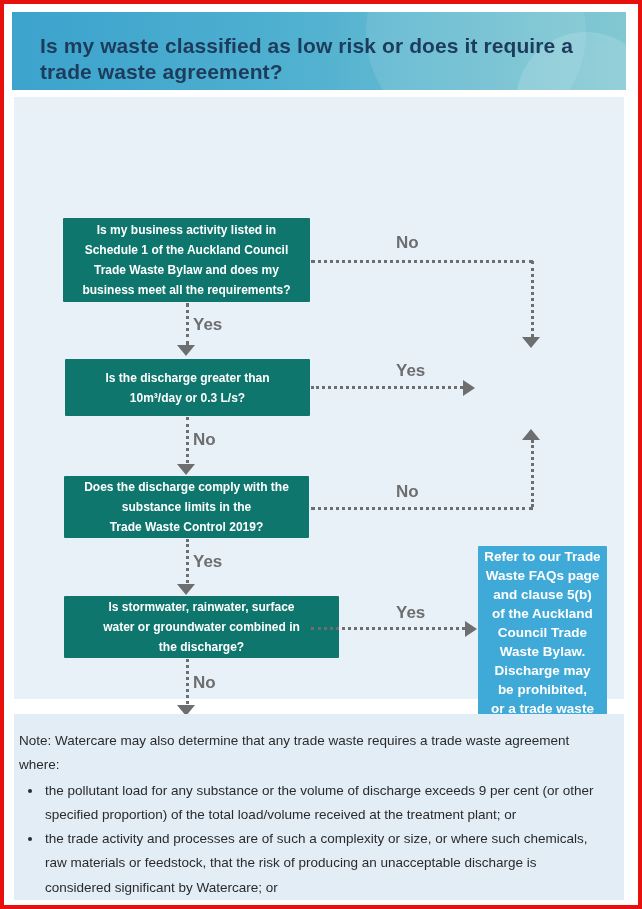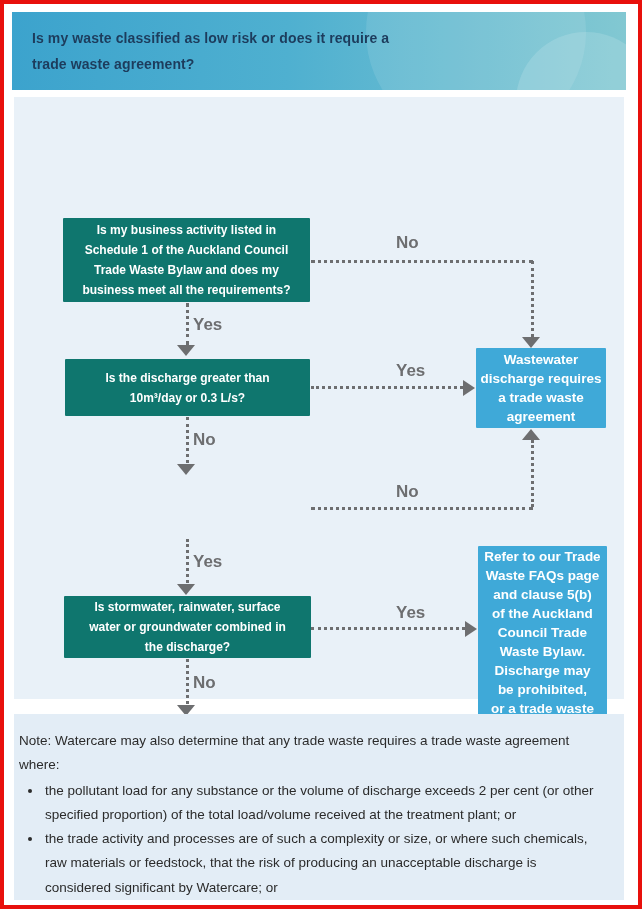--- a/index.html
+++ b/index.html
@@ -13,22 +13,22 @@
     position:absolute;left:8px;top:8px;width:614px;height:78px;
     background:linear-gradient(90deg,#3ca3cd 0%,#4fb0d0 45%,#82c8d2 100%);
     overflow:hidden;
   }
   .header .circle{
     position:absolute;border-radius:50%;background:rgba(255,255,255,0.10);
   }
   .header .c1{width:220px;height:220px;right:40px;top:-90px;}
   .header .c2{width:140px;height:140px;right:-30px;top:20px;background:rgba(255,255,255,0.14);}
   .page-title{
-    position:relative;z-index:2;margin:0;padding:13px 16px 0 20px;
-    font-size:14px;font-weight:bold;color:#1d3c5c;line-height:26px;
+    position:relative;z-index:2;margin:8px;padding:13px 16px 0 20px;
+    font-size:21px;font-weight:bold;color:#1d3c5c;line-height:26px;
     white-space:pre-line;letter-spacing:0.1px;
   }
   
   .flow-panel{
     position:absolute;left:10px;top:93px;width:610px;height:602px;
     background:#e9f1f8;
   }
   .note-panel{
     position:absolute;left:10px;top:710px;width:610px;height:186px;
     background:#e3edf6;box-sizing:border-box;padding:15px 18px 0 5px;
@@ -41,21 +41,21 @@
     position:absolute;display:flex;align-items:center;justify-content:center;
     text-align:center;color:#ffffff;font-weight:bold;white-space:pre-line;
     box-sizing:border-box;border-radius:1px;
   }
   .q{background:#0f766e;font-size:12px;line-height:20px;}
   .blue{background:#3fa9d8;font-size:13.5px;line-height:19px;}
   .orange{background:#d87d21;font-size:14px;line-height:21px;}
   #q1{left:49px;top:121px;width:247px;height:84px;}
   #q2{left:51px;top:262px;width:245px;height:57px;}
   #q3{left:50px;top:379px;width:245px;height:62px;}
-  #q4{left:50px;top:499px;width:247px;height:62px;}
+  #q4{left:50px;top:499px;width:275px;height:62px;}
   #outcome-agreement{left:462px;top:251px;width:130px;height:80px;}
   #outcome-refer{left:464px;top:449px;width:129px;height:210px;}
   #outcome-lowrisk{left:50px;top:620px;width:247px;height:53px;}
   
   .hline{position:absolute;height:0;border-top:3px dotted #6d6e70;}
   .vline{position:absolute;width:0;border-left:3px dotted #6d6e70;}
   .arrow-down{position:absolute;width:0;height:0;
     border-left:9px solid transparent;border-right:9px solid transparent;
     border-top:11px solid #6d6e70;}
   .arrow-up{position:absolute;width:0;height:0;
@@ -79,28 +79,27 @@
   </div>
 
   <div class="flow-panel">
 
     <div class="box q" id="q1">Is my business activity listed in
 Schedule 1 of the Auckland Council
 Trade Waste Bylaw and does my
 business meet all the requirements?</div>
     <div class="box q" id="q2">Is the discharge greater than
 10m³/day or 0.3 L/s?</div>
+    <div class="box q" id="q3">Does the discharge comply with the
+substance limits in the
+Trade Waste Control 2019?</div>
     <div class="box q" id="q4">Is stormwater, rainwater, surface
 water or groundwater combined in
 the discharge?</div>
 
-    <div class="box blue" id="outcome-agreement">Wastewater
-discharge requires
-a trade waste
-agreement</div>
     <div class="box blue" id="outcome-refer">Refer to our Trade
 Waste FAQs page
 and clause 5(b)
 of the Auckland
 Council Trade
 Waste Bylaw.
 Discharge may
 be prohibited,
 or a trade waste
 agreement may be
@@ -140,19 +139,19 @@
 
     <div class="vline" style="left:172px;top:562px;height:45px;"></div>
     <div class="arrow-down" style="left:163px;top:608px;"></div>
     <div class="lbl" style="left:179px;top:576px;">No</div>
 
   </div>
 
   <div class="note-panel">
     <div>Note: Watercare may also determine that any trade waste requires a trade waste agreement where:</div>
     <ul>
-      <li>the pollutant load for any substance or the volume of discharge exceeds 2 per cent (or other specified proportion) of the total load/volume received at the treatment plant; or</li>
+      <li>the pollutant load for any substance or the volume of discharge exceeds 9 per cent (or other specified proportion) of the total load/volume received at the treatment plant; or</li>
       <li>the trade activity and processes are of such a complexity or size, or where such chemicals, raw materials or feedstock, that the risk of producing an unacceptable discharge is considered significant by Watercare; or</li>
       <li>the discharge contains substances that may at times exceed the controlled substances standards</li>
     </ul>
   </div>
 
 </div>
 
 </body></html>

